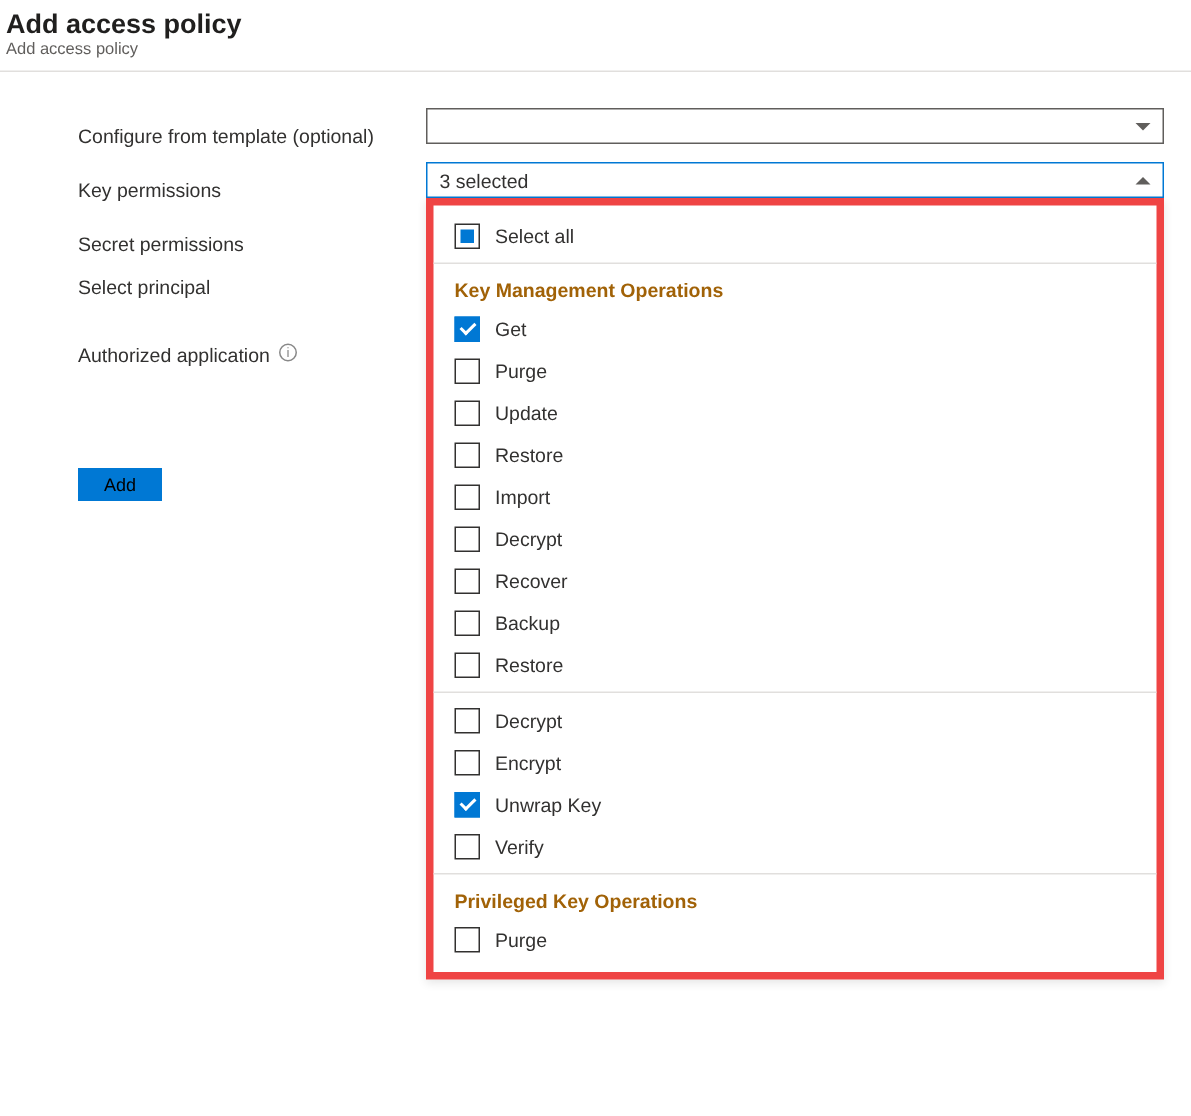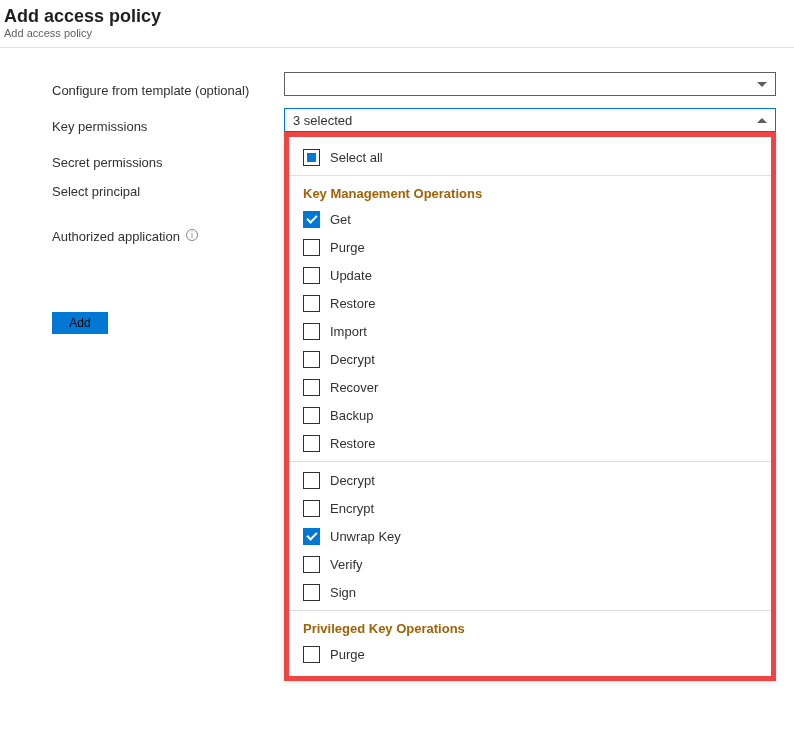--- a/index.html
+++ b/index.html
@@ -120,24 +120,20 @@
           <div class="dd-row">
             <span class="chk checked">
               <span class="checkmark"></span>
             </span>
             <span>Unwrap Key</span>
           </div>
           <div class="dd-row">
             <span class="chk"></span>
             <span>Verify</span>
           </div>
-          <div class="dd-row">
-            <span class="chk"></span>
-            <span>Sign</span>
-          </div>
           <div class="divider"></div>
           <div class="dd-section-label">Privileged Key Operations</div>
           <div class="dd-row">
             <span class="chk"></span>
             <span>Purge</span>
           </div>
         </div>
     </div>
   </div>
 </div>

